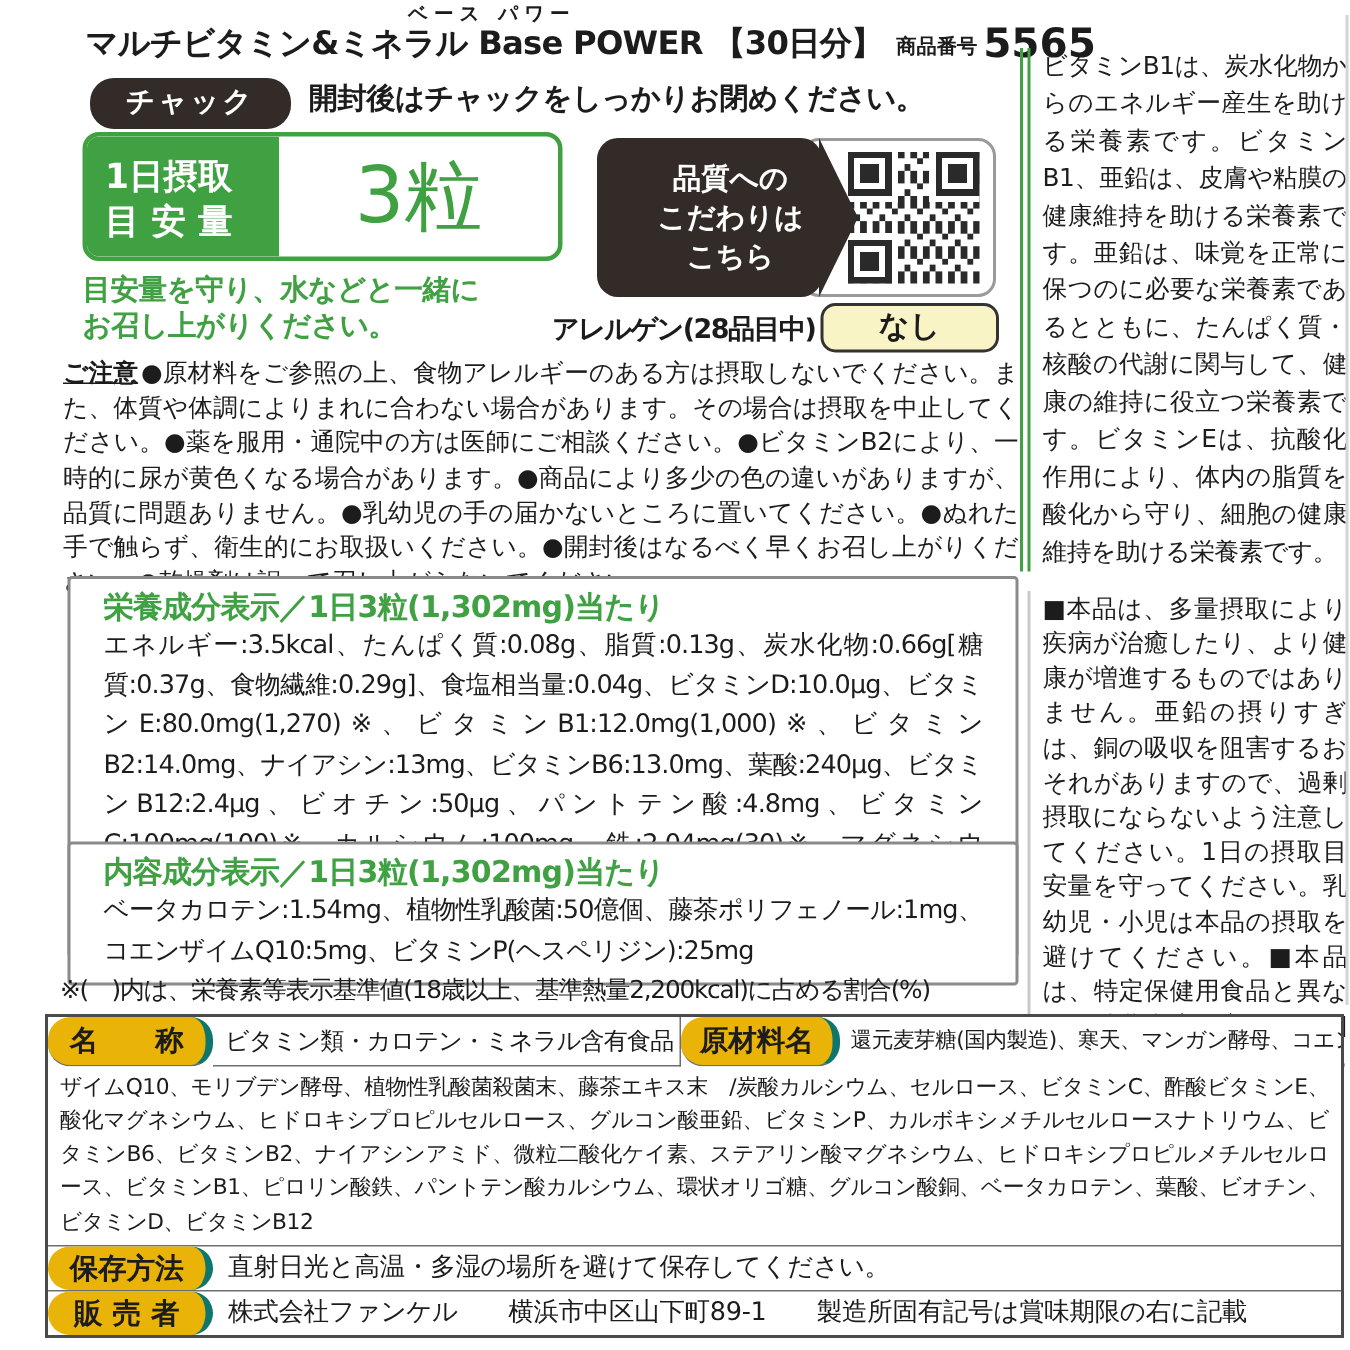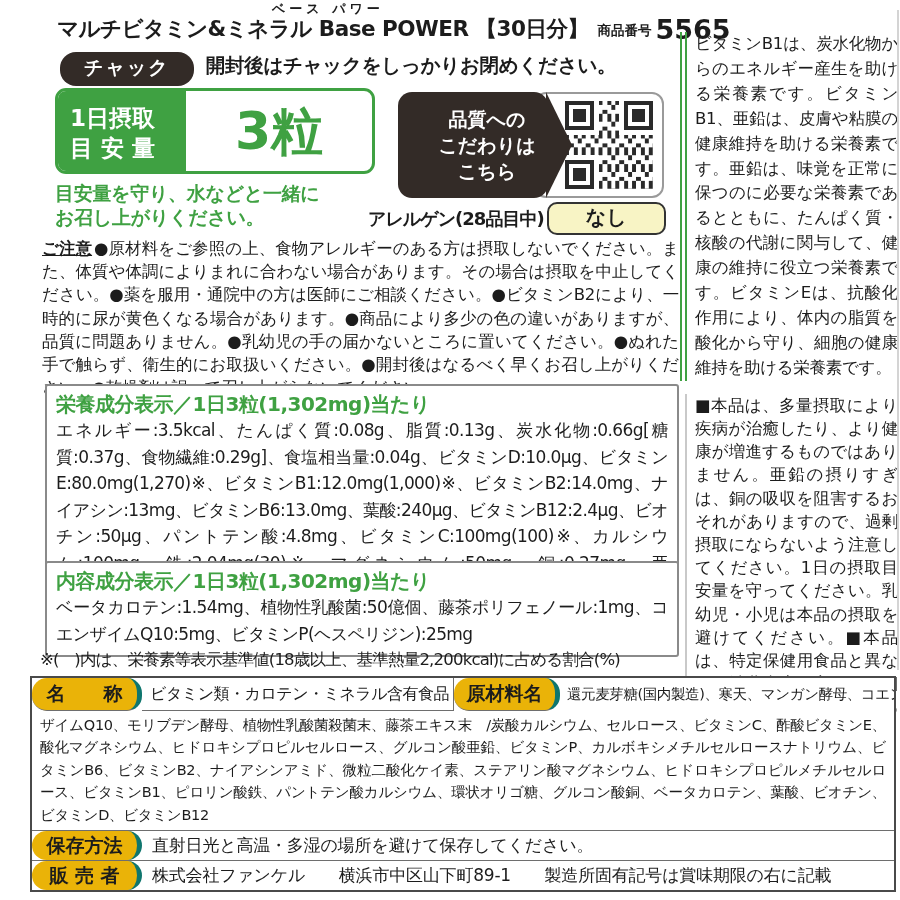--- a/index.html
+++ b/index.html
@@ -22,21 +22,21 @@
   .chuck-badge { background:#332b27; color:#fff; font-size:19px; font-weight:700;
     padding:3px 24px 5px; border-radius:16px; letter-spacing:2px; }
   .chuck-text { font-size:19.5px; font-weight:600; margin-left:12px; letter-spacing:-0.3px; }
 
   
   .intake-box { position:absolute; left:55px; top:88px; width:320px; }
   .intake-top { display:flex; height:86px; border:3px solid #3fa142; border-radius:11px; overflow:hidden; background:#fff; }
   .intake-label { background:#3fa142; color:#fff; width:128px; font-size:23px; font-weight:700;
     line-height:30px; padding:12px 12px; }
   .intake-amount { flex:1; display:flex; align-items:center; justify-content:center;
-    color:#3fa142; font-size:52px; font-weight:700; line-height:1; padding-bottom:0; }
+    color:#3fa142; font-size:52px; font-weight:400; line-height:1; padding-bottom:0; }
   .intake-note { margin-top:7px; color:#3fa142; font-size:19px; font-weight:700; line-height:24px; letter-spacing:-0.3px; }
 
   
   .quality { position:absolute; left:398px; top:92px; width:266px; height:106px; }
   .quality-white { position:absolute; left:136px; top:0; width:130px; height:106px;
     background:#fff; border:2px solid #9a9a9a; border-radius:12px;
     display:flex; align-items:center; justify-content:flex-end; padding-right:9px; z-index:1; }
   .quality-dark { position:absolute; left:0; top:0; width:150px; height:106px; background:#332b27;
     border-radius:14px; color:#fff; z-index:2; display:flex; align-items:center; justify-content:center; }
   .quality-dark .qtext { font-size:19px; font-weight:700; line-height:26px; text-align:center;margin-left:28px; }
@@ -49,21 +49,21 @@
   .allergen-value { flex:1; margin-left:3px; background:#f8f4c5; border:2.5px solid #333;
     border-radius:10px; text-align:center; font-size:20px; font-weight:700; line-height:27px; }
 
   
   .caution { position:absolute; left:42px; top:237px; width:637px; font-size:16.5px;
     line-height:23.2px; text-align:justify; letter-spacing:-0.2px; }
   .caution-title { font-weight:700; text-decoration:underline; margin-right:2px; }
 
   
   .panel { position:absolute; left:45px; width:634px; border:2px solid #8a8a8a;
-    border-radius:3px; padding:5px 9px 8px; background:#fff; }
+    border-radius:3px; padding:5px 22px 8px; background:#fff; }
   .panel-nutrition { top:384px; }
   .panel-contents { top:561px; }
   .panel-title { color:#3fa142; font-size:20px; font-weight:700; line-height:26px; letter-spacing:-0.5px; }
   .panel-body { font-size:17px; line-height:26.5px; text-align:justify; letter-spacing:-0.6px; }
   .ref-note { position:absolute; left:40px; top:649px; width:650px; font-size:16.5px;
     letter-spacing:-0.8px; white-space:nowrap; }
 
   
   .right-col { position:absolute; left:680px; top:32px; width:218px; }
   .rc-para1 { border-left:7px double #3fa142; padding-left:8px; font-size:16.5px;

